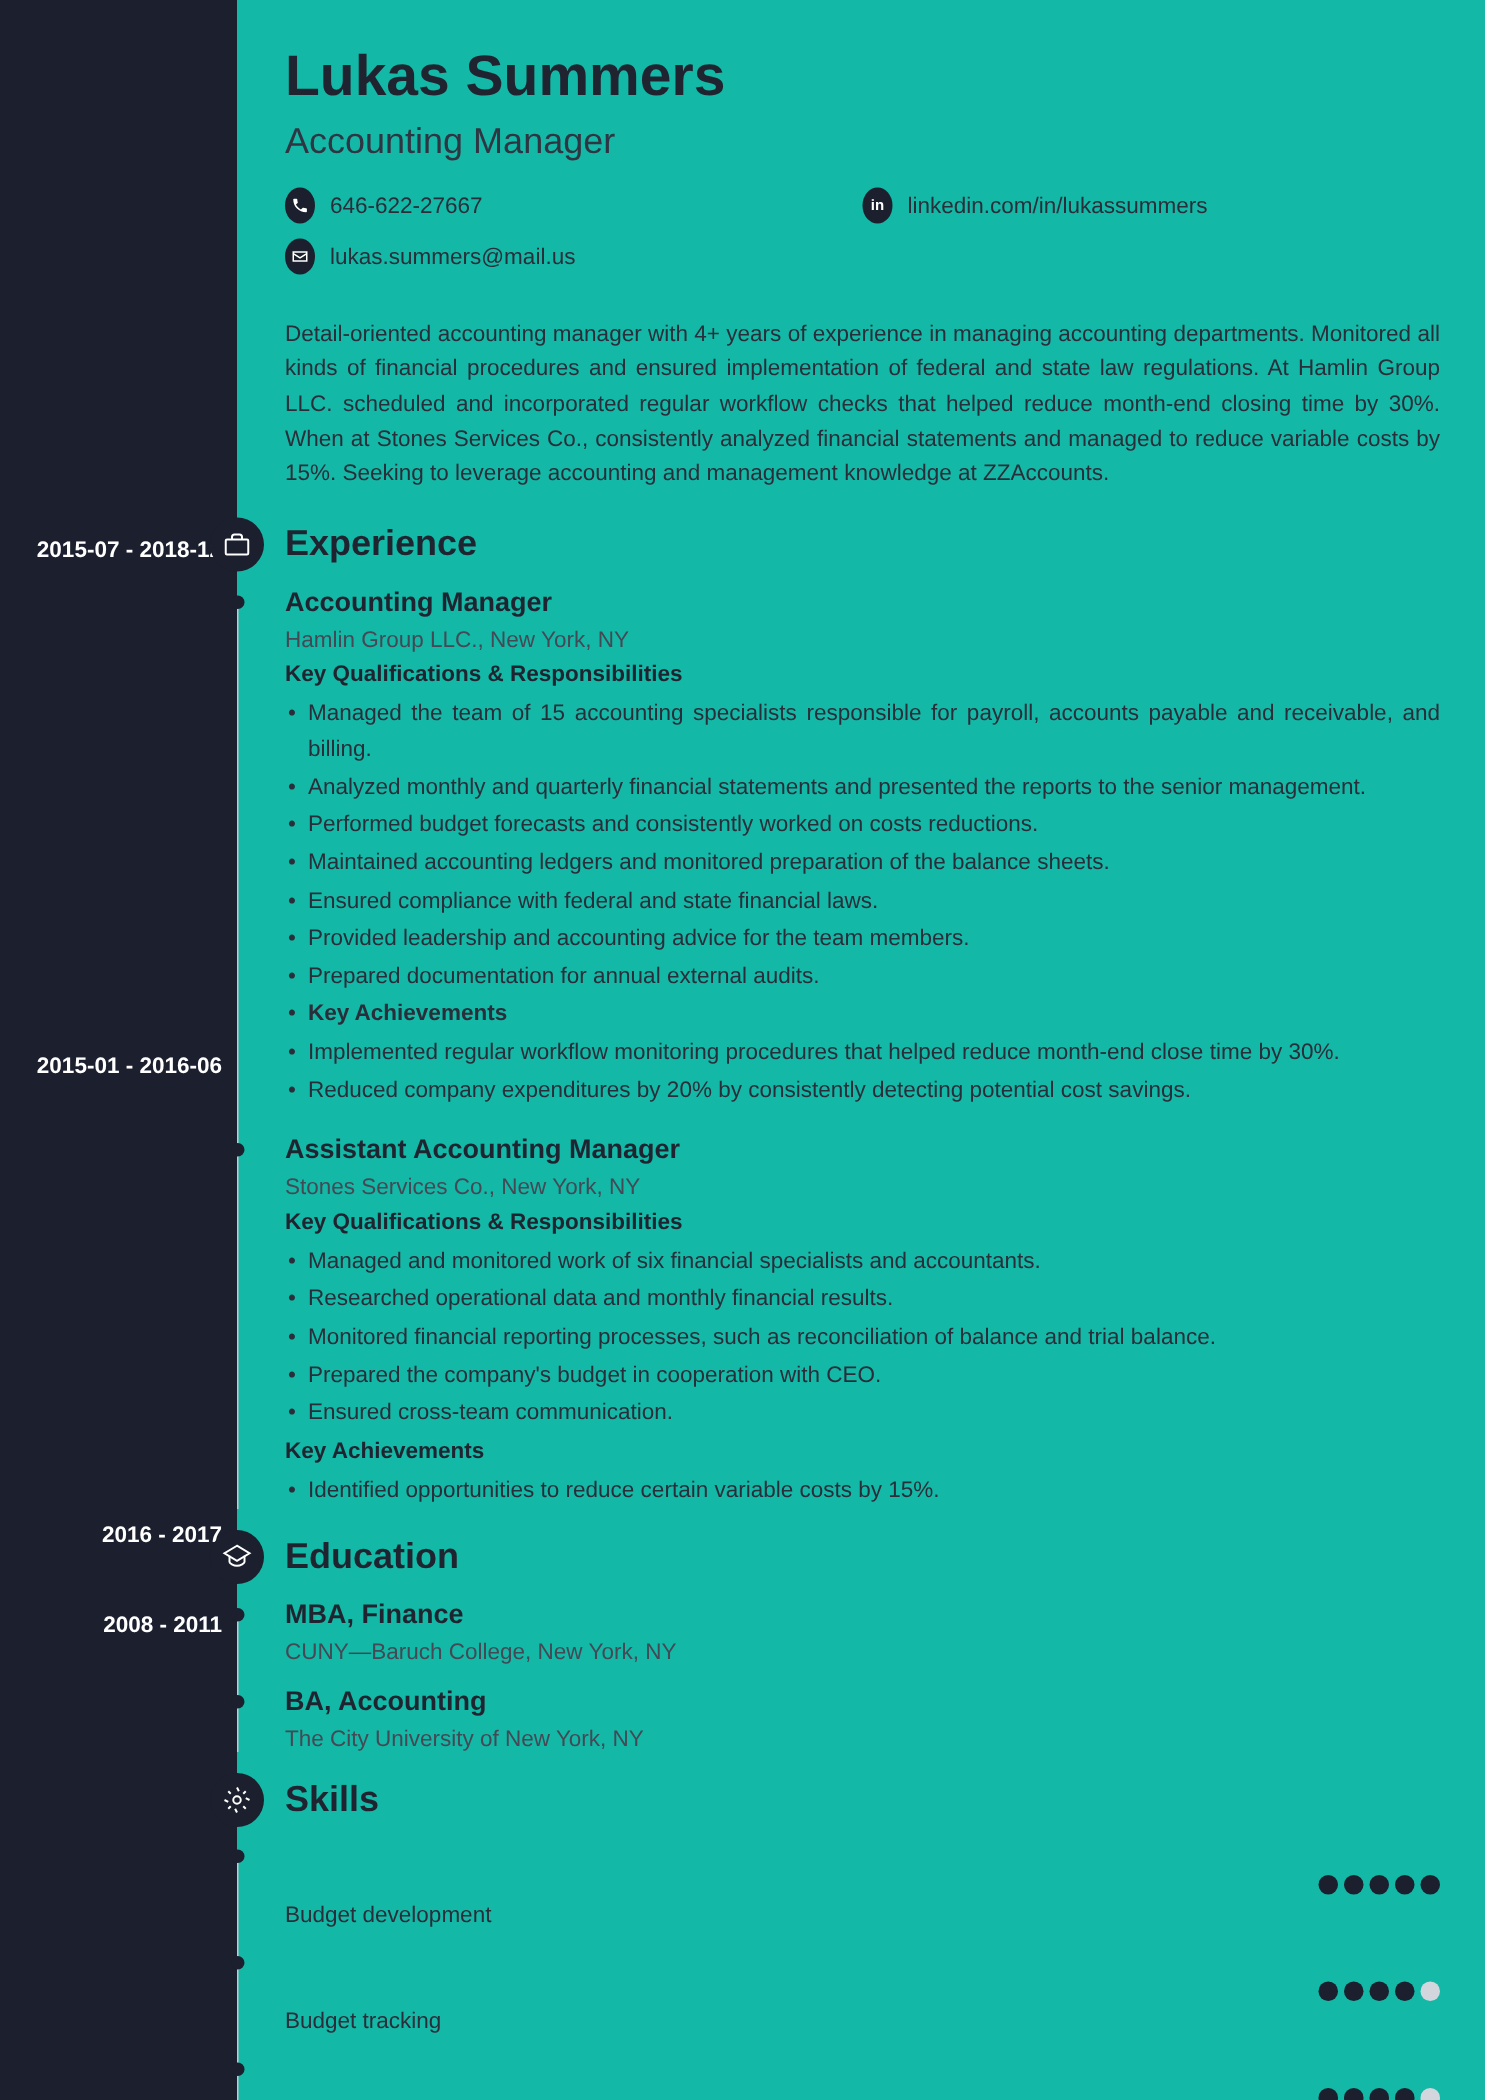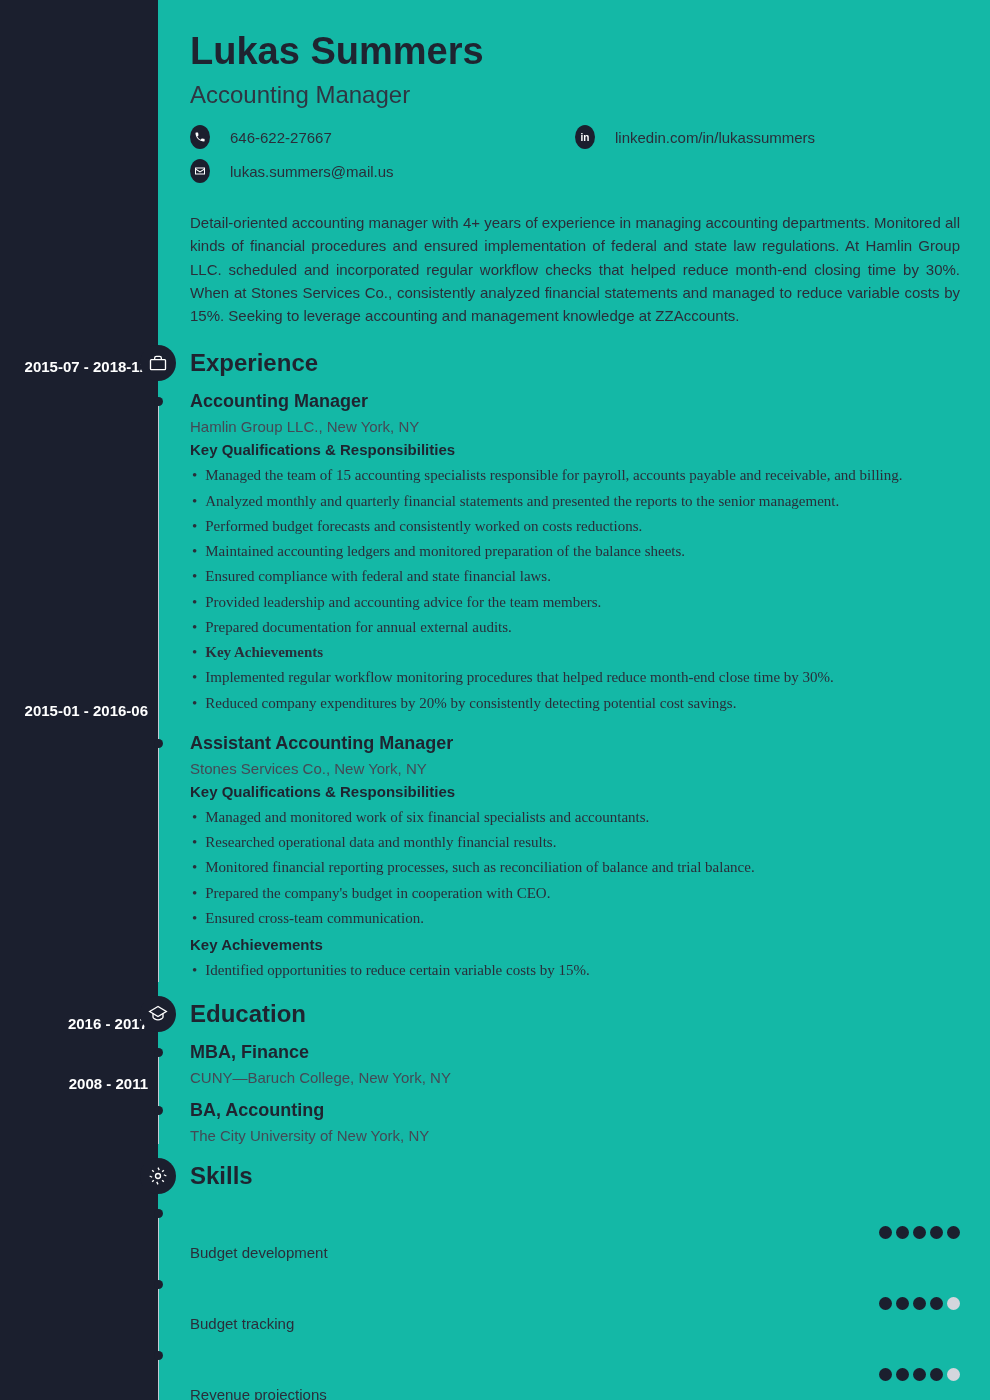--- a/index.html
+++ b/index.html
@@ -39,21 +39,21 @@
     margin-bottom: 16px;
   }
   .contacts {
     display: flex;
     flex-wrap: wrap;
     margin-bottom: 18px;
   }
   .contact-row {
     display: flex;
     align-items: center;
-    gap: 20px;
+    gap: 10px;
     width: 50%;
     margin-bottom: 10px;
   }
   .contact-row.full { width: 100%; }
   .contact-icon {
     width: 20px; height: 24px;
     background: #1b1f2e;
     border-radius: 50%;
     display: flex;
     align-items: center;
@@ -135,21 +135,20 @@
     margin-bottom: 6px;
   }
   .entry-label {
     font-size: 15px;
     font-weight: bold;
     color: #1f2430;
     margin-bottom: 6px;
   }
   .bullets {
     list-style: none;
-    font-family: Liberation Serif, serif;
   }
   .bullets li {
     display: flex;
     font-size: 15px;
     color: #2a2e3a;
     line-height: 1.55;
     text-align: justify;
     margin-bottom: 2px;
   }
   .bullets li::before {

